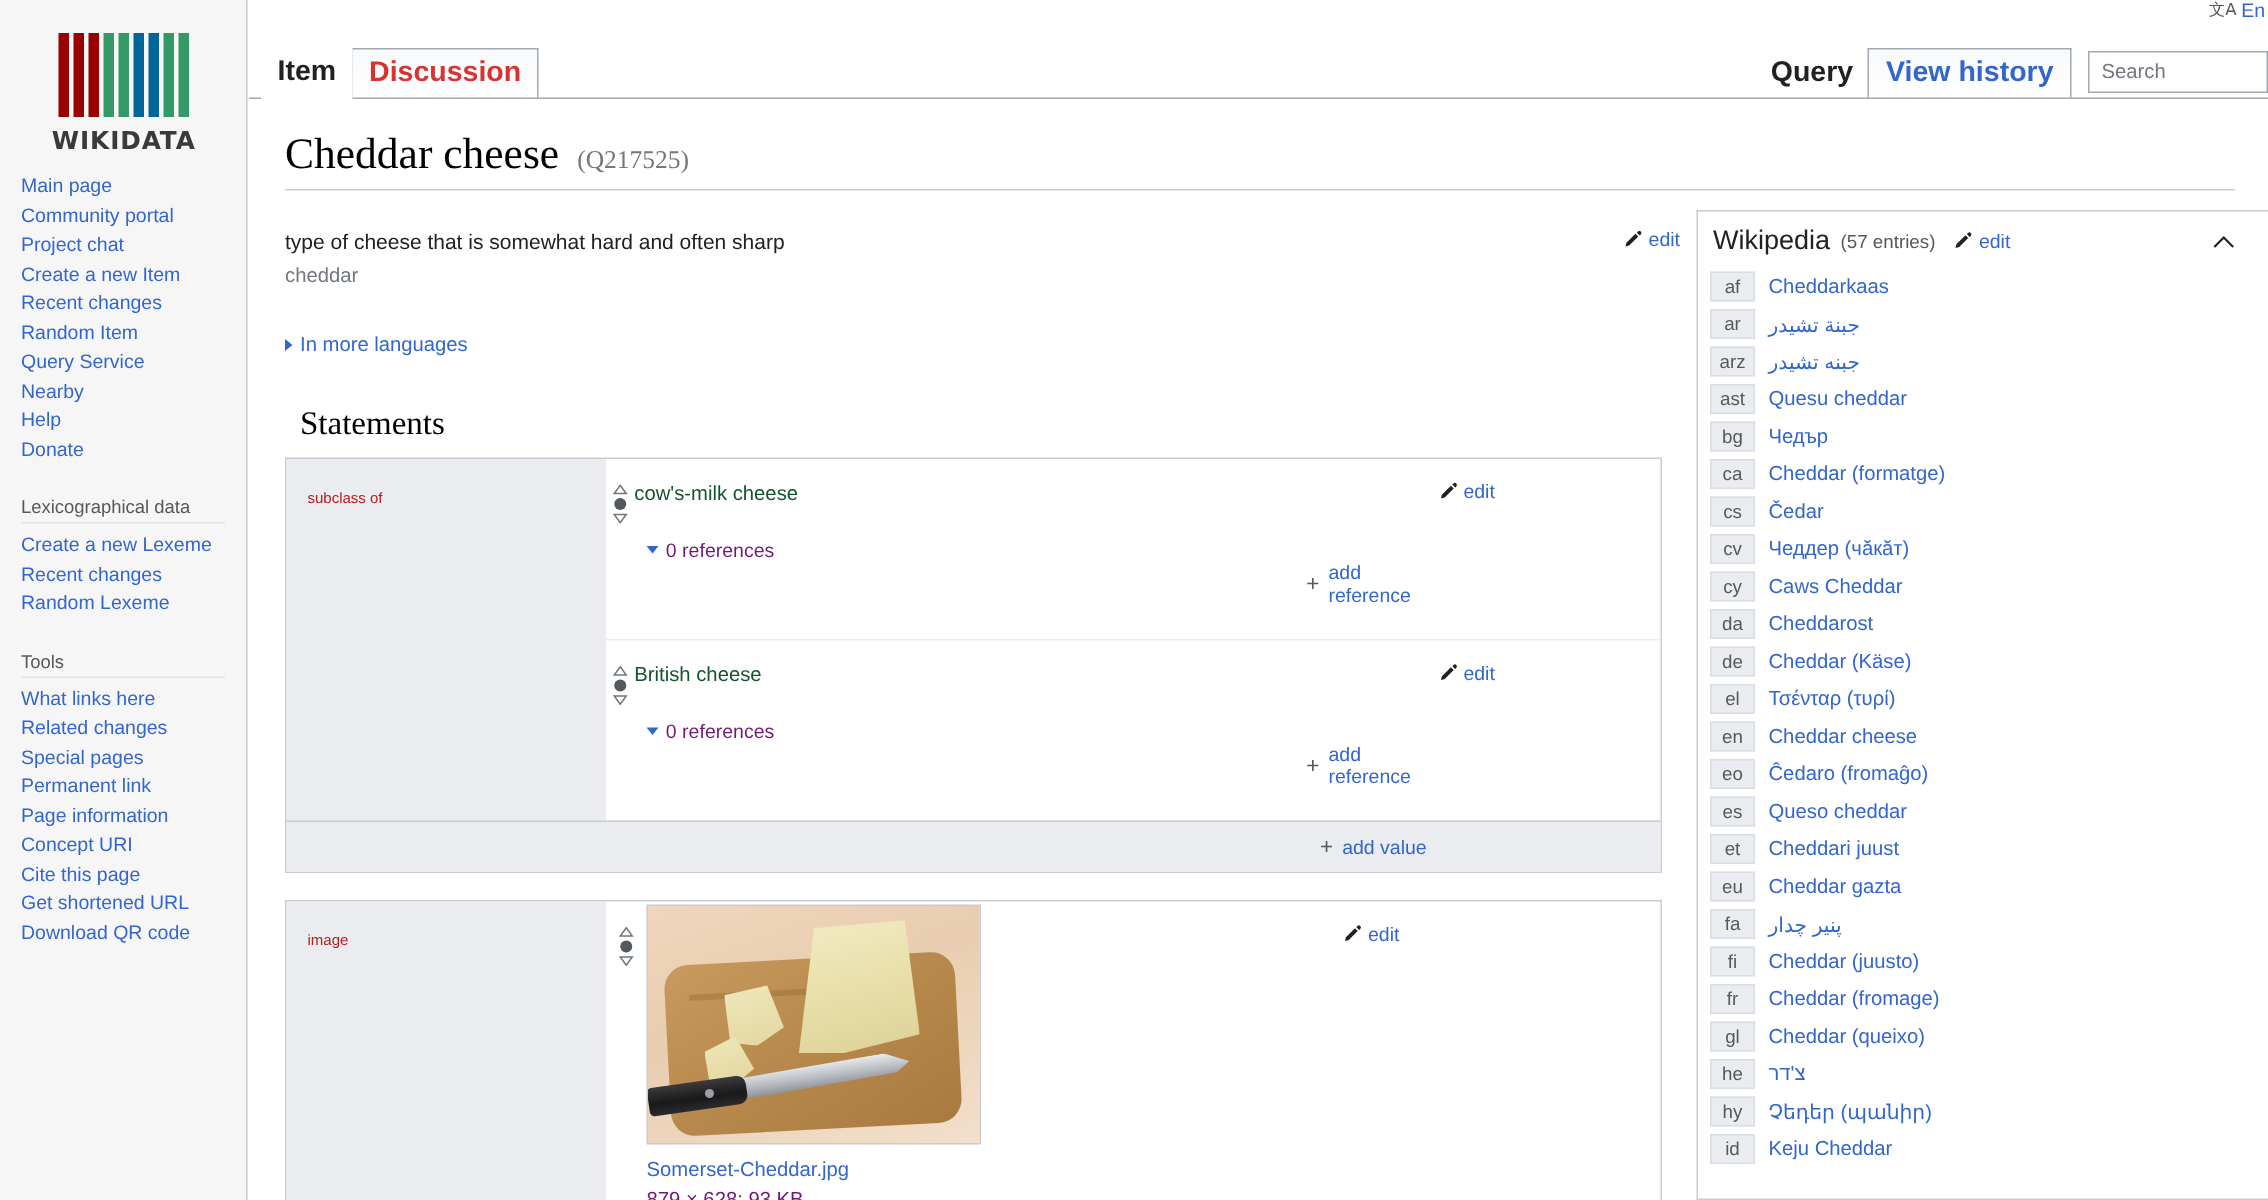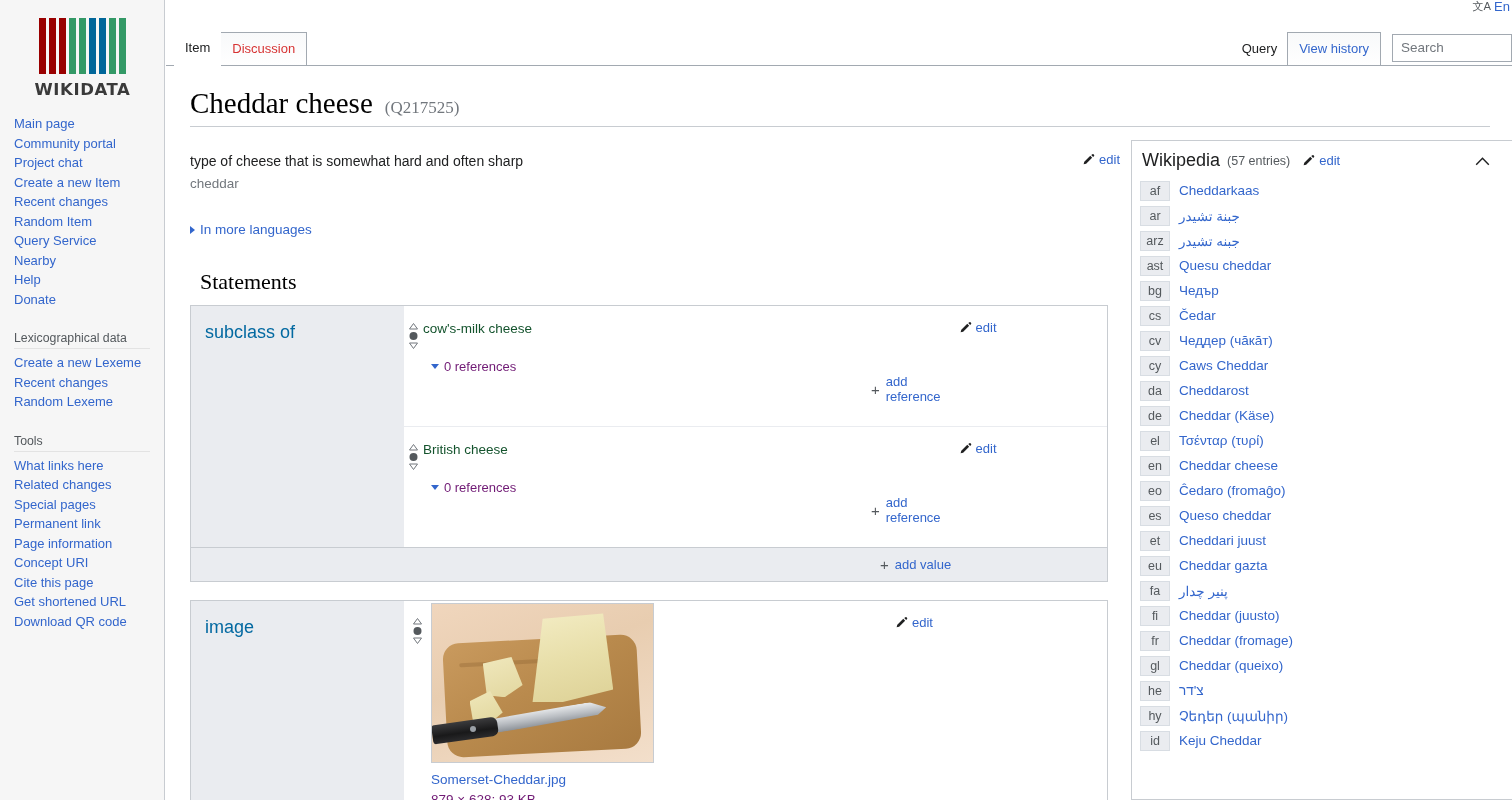--- a/index.html
+++ b/index.html
@@ -18,22 +18,22 @@
   #sidebar {
     position: absolute; left: 0; top: 0;
     width: 165px; height: 800px;
     background: #f6f6f6;
     border-right: 1px solid #c8ccd1;
     padding: 0;
   }
   .logo-wrap {
     width: 165px; height: 110px;
     display: flex; flex-direction: column;
-    align-items: center; justify-content: center;
-    padding-top: 6px;
+    align-items: center; justify-content: flex-start;
+    padding-top: 22px;
   }
   .logo-bars { display: flex; align-items: flex-end; height: 56px; gap: 3px; }
   .logo-bars i { display: block; width: 7px; height: 56px; }
   .logo-word {
     margin-top: 6px;
     font-family: "DejaVu Sans", sans-serif;
     font-weight: bold;
     font-size: 16.5px;
     letter-spacing: 0.6px;
     color: #3a3a3a;
@@ -80,28 +80,29 @@
   }
   #tabbar:after {
     content: ""; position: absolute; left: 0; right: 0; bottom: 0;
     height: 1px; background: #a2a9b1;
   }
   .tabs-left { position: absolute; left: 8px; bottom: 0; display: flex; align-items: flex-end; }
   .tabs-right { position: absolute; right: 0px; bottom: 0; display: flex; align-items: flex-end; }
   .tab {
     position: relative;
     padding: 8px 11px 9px 11px;
-    font-size: 13px;
+    font-size: 19px;
     line-height: 16px;
     cursor: pointer;
     text-decoration: none;
     background: linear-gradient(to bottom, #f8f9fa 0%, #ffffff 100%);
     border: 1px solid #a2a9b1;
     border-bottom: none;
     margin-right: -1px;
+    font-weight: bold;
   }
   .tab.selected {
     background: #fff;
     border: none;
     color: #202122;
     z-index: 3;
     padding-bottom: 10px;
   }
   .tab.newpage { color: #d73333; }
   .tab.link { color: #3366cc; }
@@ -189,21 +190,21 @@
     background: #fff;
     display: flex;
     flex-wrap: wrap;
   }
   .stmt-prop {
     width: 213px;
     background: #eaecf0;
     padding: 16px 0 16px 14px;
     align-self: stretch;
   }
-  .stmt-prop a { color: #0369a1; font-size: 18px; text-decoration: none; cursor: pointer; }
+  .stmt-prop a { color: #b91c1c; font-size: 10px; text-decoration: none; cursor: pointer; }
   .stmt-values { width: 703px; display: flex; flex-direction: column; }
   .stmt-row {
     display: flex;
     border-bottom: 1px solid #eaecf0;
     padding: 0;
   }
   .stmt-row:last-child { border-bottom: none; }
   .rank-cell { width: 27px; padding-top: 17px; display: flex; justify-content: center; }
   .rank-icon { width: 11px; }
   .value-cell { flex: 1; padding: 14px 0 12px 0; }
@@ -607,20 +608,24 @@
         </div>
         <div class="sl-row">
           <span class="sl-code">ast</span>
           <a class="sl-link">Quesu cheddar</a>
         </div>
         <div class="sl-row">
           <span class="sl-code">bg</span>
           <a class="sl-link">Чедър</a>
         </div>
         <div class="sl-row">
+          <span class="sl-code">ca</span>
+          <a class="sl-link">Cheddar (formatge)</a>
+        </div>
+        <div class="sl-row">
           <span class="sl-code">cs</span>
           <a class="sl-link">Čedar</a>
         </div>
         <div class="sl-row">
           <span class="sl-code">cv</span>
           <a class="sl-link">Чеддер (чăкăт)</a>
         </div>
         <div class="sl-row">
           <span class="sl-code">cy</span>
           <a class="sl-link">Caws Cheddar</a>

